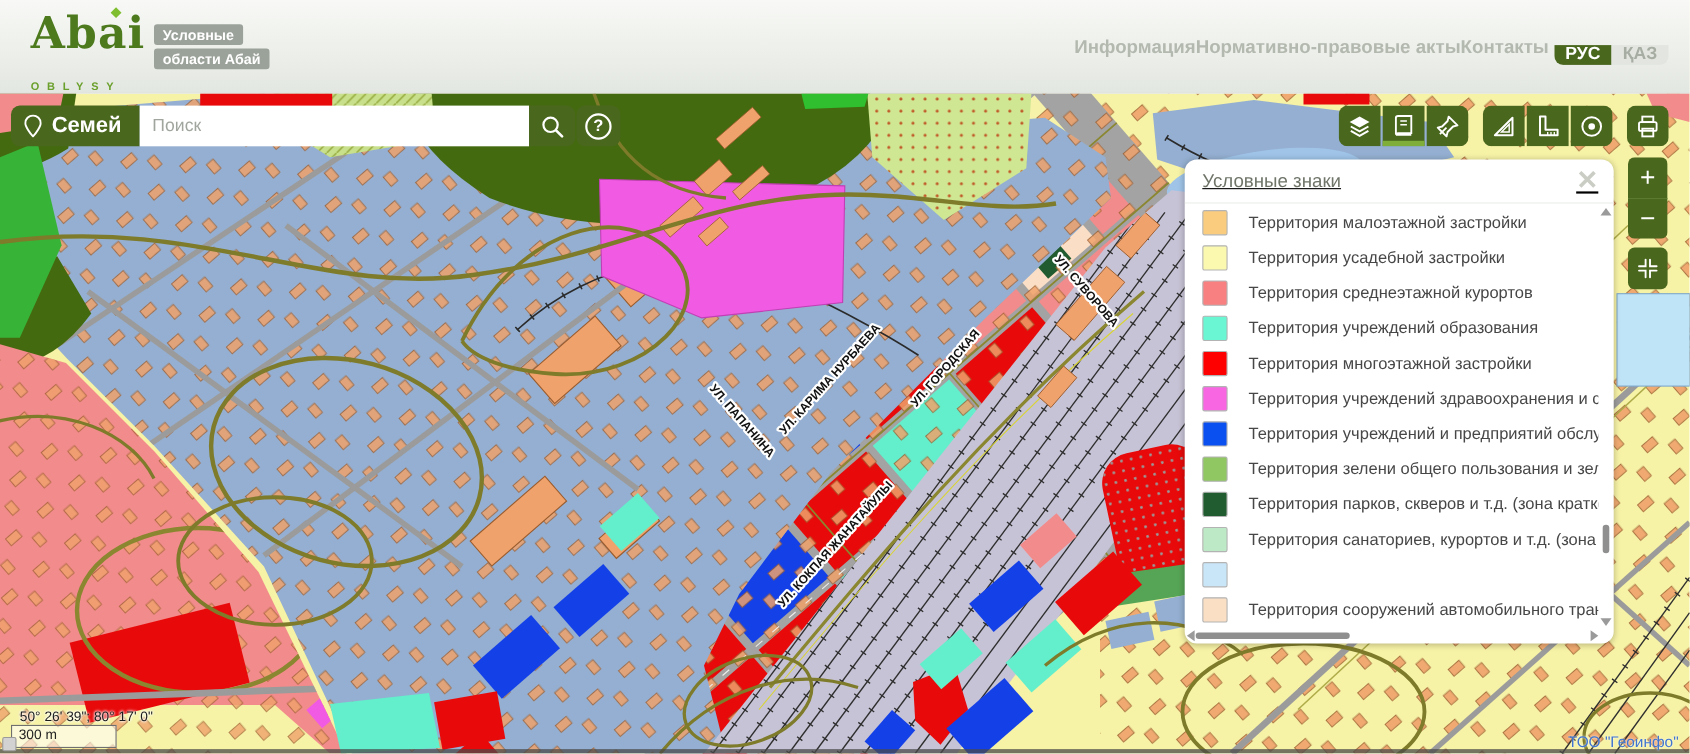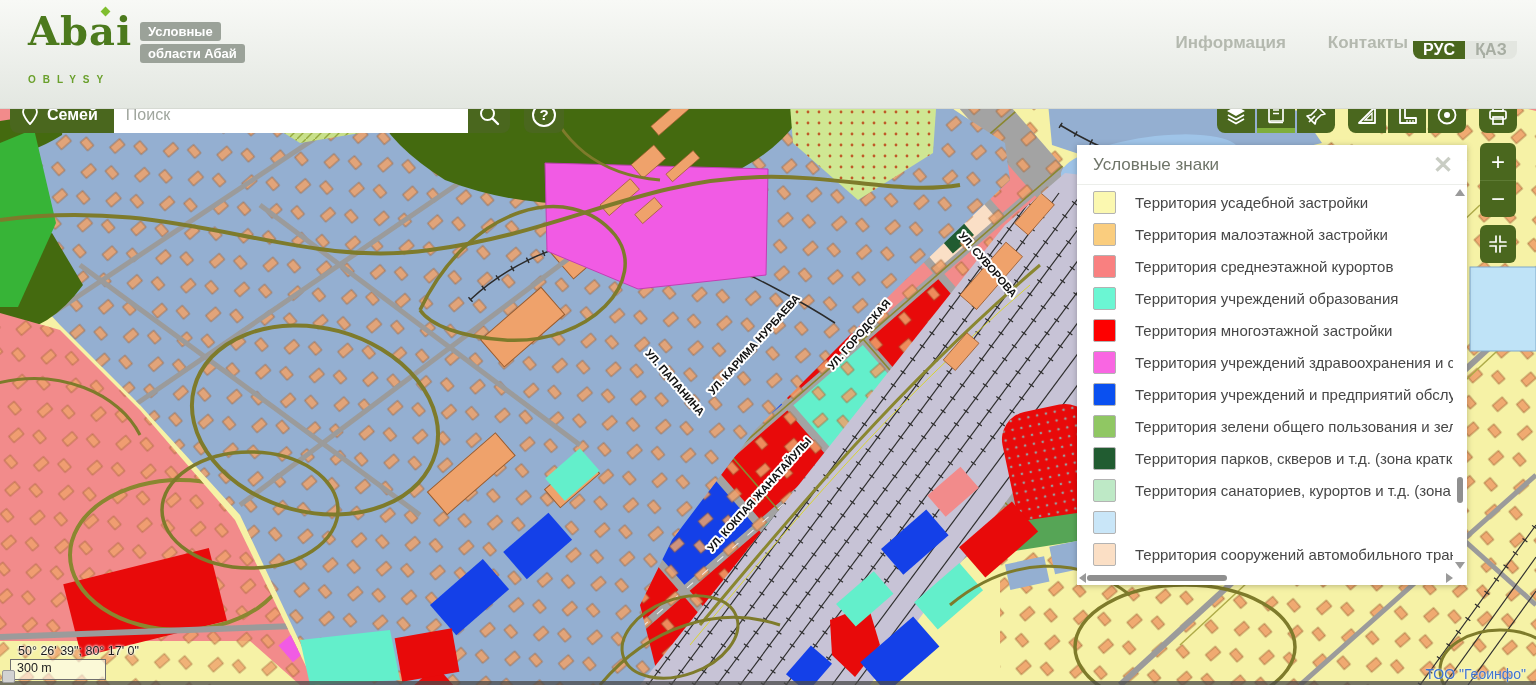--- a/index.html
+++ b/index.html
@@ -1,44 +1,44 @@
 <!DOCTYPE html>
 <html><head>
 <meta charset="utf-8">
 <style>
   * { margin:0; padding:0; box-sizing:border-box; }
   html,body { width:1536px; height:685px; overflow:hidden;
     font-family:"Liberation Sans", sans-serif; background:#fff; }
 
   
-  .header { position:absolute; left:0; top:0; width:1536px; height:109px;
+  .header { position:absolute; left:0; top:0; width:1536px; height:85px;
     background:linear-gradient(#f8f9f6, #e3e7e1); border-bottom:1px solid #d6dad3; z-index:30; }
   .logo-wrap { position:absolute; left:28px; top:8px; width:110px; height:68px; }
   .logo-word { font-family:"DejaVu Serif", serif; font-weight:bold; font-size:40px;
     color:#4c7a1d; letter-spacing:1px; line-height:46px; position:relative; }
   .logo-sub { color:#6aa02c; font-size:10px; font-weight:bold; letter-spacing:7px; margin-top:20px; }
   .badges { position:absolute; left:140px; top:22px; }
   .badge { display:block; background:#9ba299; color:#fff; font-size:13px; font-weight:bold;
     padding:2px 8px; border-radius:3px; margin-bottom:3px; width:max-content; }
-  .nav { position:absolute; right:128px; top:0; height:85px; display:flex; align-items:center; gap:42px; }
+  .nav { position:absolute; right:128px; top:0; height:85px; display:flex; align-items:center; }
   .nav-item { color:#b4b9af; font-size:17px; font-weight:bold; cursor:pointer; }
   .lang { position:absolute; right:19px; top:22px; height:37px; display:flex;
     border-radius:8px; overflow:hidden;align-items:flex-end; }
   .lang-btn { width:52px; display:flex; align-items:center; justify-content:center;
     font-size:16px; font-weight:bold; cursor:pointer; }
   .lang-active { background:#4a671e; color:#fff; }
   .lang-inactive { background:#e3e6e0; color:#a7ada2; }
 
   
   .map-container { position:absolute; left:0; top:85px; width:1536px; height:600px; }
   #map-svg { position:absolute; left:0; top:0; }
 
   
   .searchbar { position:absolute; left:10px; top:11px; height:37px; display:flex; z-index:10; }
-  .city-btn { background:#4a671e; color:#fff; font-weight:bold; font-size:16px;
+  .city-btn { background:#4a671e; color:#fff; font-weight:bold; font-size:20px;
     border-radius:8px 0 0 8px; display:flex; align-items:center; gap:9px; padding:0 16px 0 12px; cursor:pointer; }
   .search-input { width:354px; border:none; outline:none; font-size:16px; padding:16px 12px;
     font-family:"Liberation Sans",sans-serif; color:#333; }
   .search-input::placeholder { color:#a0a69e; }
   .search-btn { width:42px; background:#4a671e; border:none; border-radius:0 8px 8px 0;
     display:flex; align-items:center; justify-content:center; cursor:pointer; }
   .help-btn { position:absolute; left:524px; top:11px; width:40px; height:37px; background:#4a671e;
     border-radius:8px; display:flex; align-items:center; justify-content:center; z-index:10; cursor:pointer;
     color:#fff; }
   .help-glyph { width:24px; height:24px; border:2px solid #fff; border-radius:50%;
@@ -47,21 +47,21 @@
   
   .toolbar { position:absolute; top:11px; right:19px; display:flex; gap:13px; z-index:10; }
   .tool-group { display:flex; gap:2px; border-radius:8px; overflow:hidden; }
   .tool-btn { width:38px; height:37px; background:#4a671e; display:flex; align-items:center;
     justify-content:center; cursor:pointer; position:relative; }
   .tool-btn.active::after { content:""; position:absolute; left:0; right:0; bottom:0; height:5px;
     background:#7fae3b; }
 
   
   .legend { position:absolute; left:1077px; top:60px; width:390px; height:440px; background:#fff;
-    border-radius:0; box-shadow:0 1px 6px rgba(0,0,0,.25); z-index:9; overflow:hidden; }
+    border-radius:11px; box-shadow:0 1px 6px rgba(0,0,0,.25); z-index:9; overflow:hidden;text-decoration:underline; }
   .legend-head { height:40px; border-bottom:1px solid #eceeea; display:flex; align-items:center;
     justify-content:space-between; padding:0 14px 0 16px; }
   .legend-title { color:#6f7569; font-size:17px; }
   .legend-close { color:#c9cdc4; font-size:24px; font-weight:bold; cursor:pointer; line-height:20px; }
   .legend-items { position:absolute; left:0; top:41px; right:14px; bottom:14px; overflow:hidden; }
   .legend-item { display:flex; align-items:center; height:32px; padding-left:16px; white-space:nowrap; }
   .legend-sw { width:23px; height:23px; border:1px solid #b3b3b3; border-radius:2px; flex:0 0 23px; }
   .legend-lb { margin-left:19px; font-size:15px; color:#474747; }
   .vsb { position:absolute; right:2px; top:44px; bottom:16px; width:10px; }
   .vsb .thumb { position:absolute; left:2px; top:288px; width:6px; height:26px; background:#8f8f8f; border-radius:3px; }
@@ -102,20 +102,21 @@
     <div class="logo-word">Abai</div>
     <span class="dia" style="position:absolute;left:74px;top:0px;width:7px;height:7px;background:#7fbe2e;transform:rotate(45deg);"></span>
     <div class="logo-sub">OBLYSY</div>
   </div>
   <div class="badges">
     <span class="badge">Условные</span>
     <span class="badge">области Абай</span>
   </div>
   <div class="nav">
     <span class="nav-item">Информация</span>
+    <span class="nav-item">Нормативно-правовые акты</span>
     <span class="nav-item">Контакты</span>
   </div>
   <div class="lang">
     <div class="lang-btn lang-active">РУС</div>
     <div class="lang-btn lang-inactive">ҚАЗ</div>
   </div>
 </div>
 
 <div class="map-container">
 
@@ -463,27 +464,27 @@
     </div>
   </div>
 
   <div class="legend">
     <div class="legend-head">
       <span class="legend-title">Условные знаки</span>
       <span class="legend-close">✕</span>
     </div>
     <div class="legend-items" id="legend-items">
     <div class="legend-item">
+      <span class="legend-sw sw" style="background: rgb(250, 205, 126);"></span>
+      <span class="legend-lb lb">Территория малоэтажной застройки</span>
+    </div>
+
+    <div class="legend-item">
       <span class="legend-sw sw" style="background: rgb(251, 248, 176);"></span>
       <span class="legend-lb lb">Территория усадебной застройки</span>
-    </div>
-
-    <div class="legend-item">
-      <span class="legend-sw sw" style="background: rgb(250, 205, 126);"></span>
-      <span class="legend-lb lb">Территория малоэтажной застройки</span>
     </div>
 
     <div class="legend-item">
       <span class="legend-sw sw" style="background: rgb(249, 128, 128);"></span>
       <span class="legend-lb lb">Территория среднеэтажной курортов</span>
     </div>
 
     <div class="legend-item">
       <span class="legend-sw sw" style="background: rgb(107, 246, 211);"></span>
       <span class="legend-lb lb">Территория учреждений образования</span>

